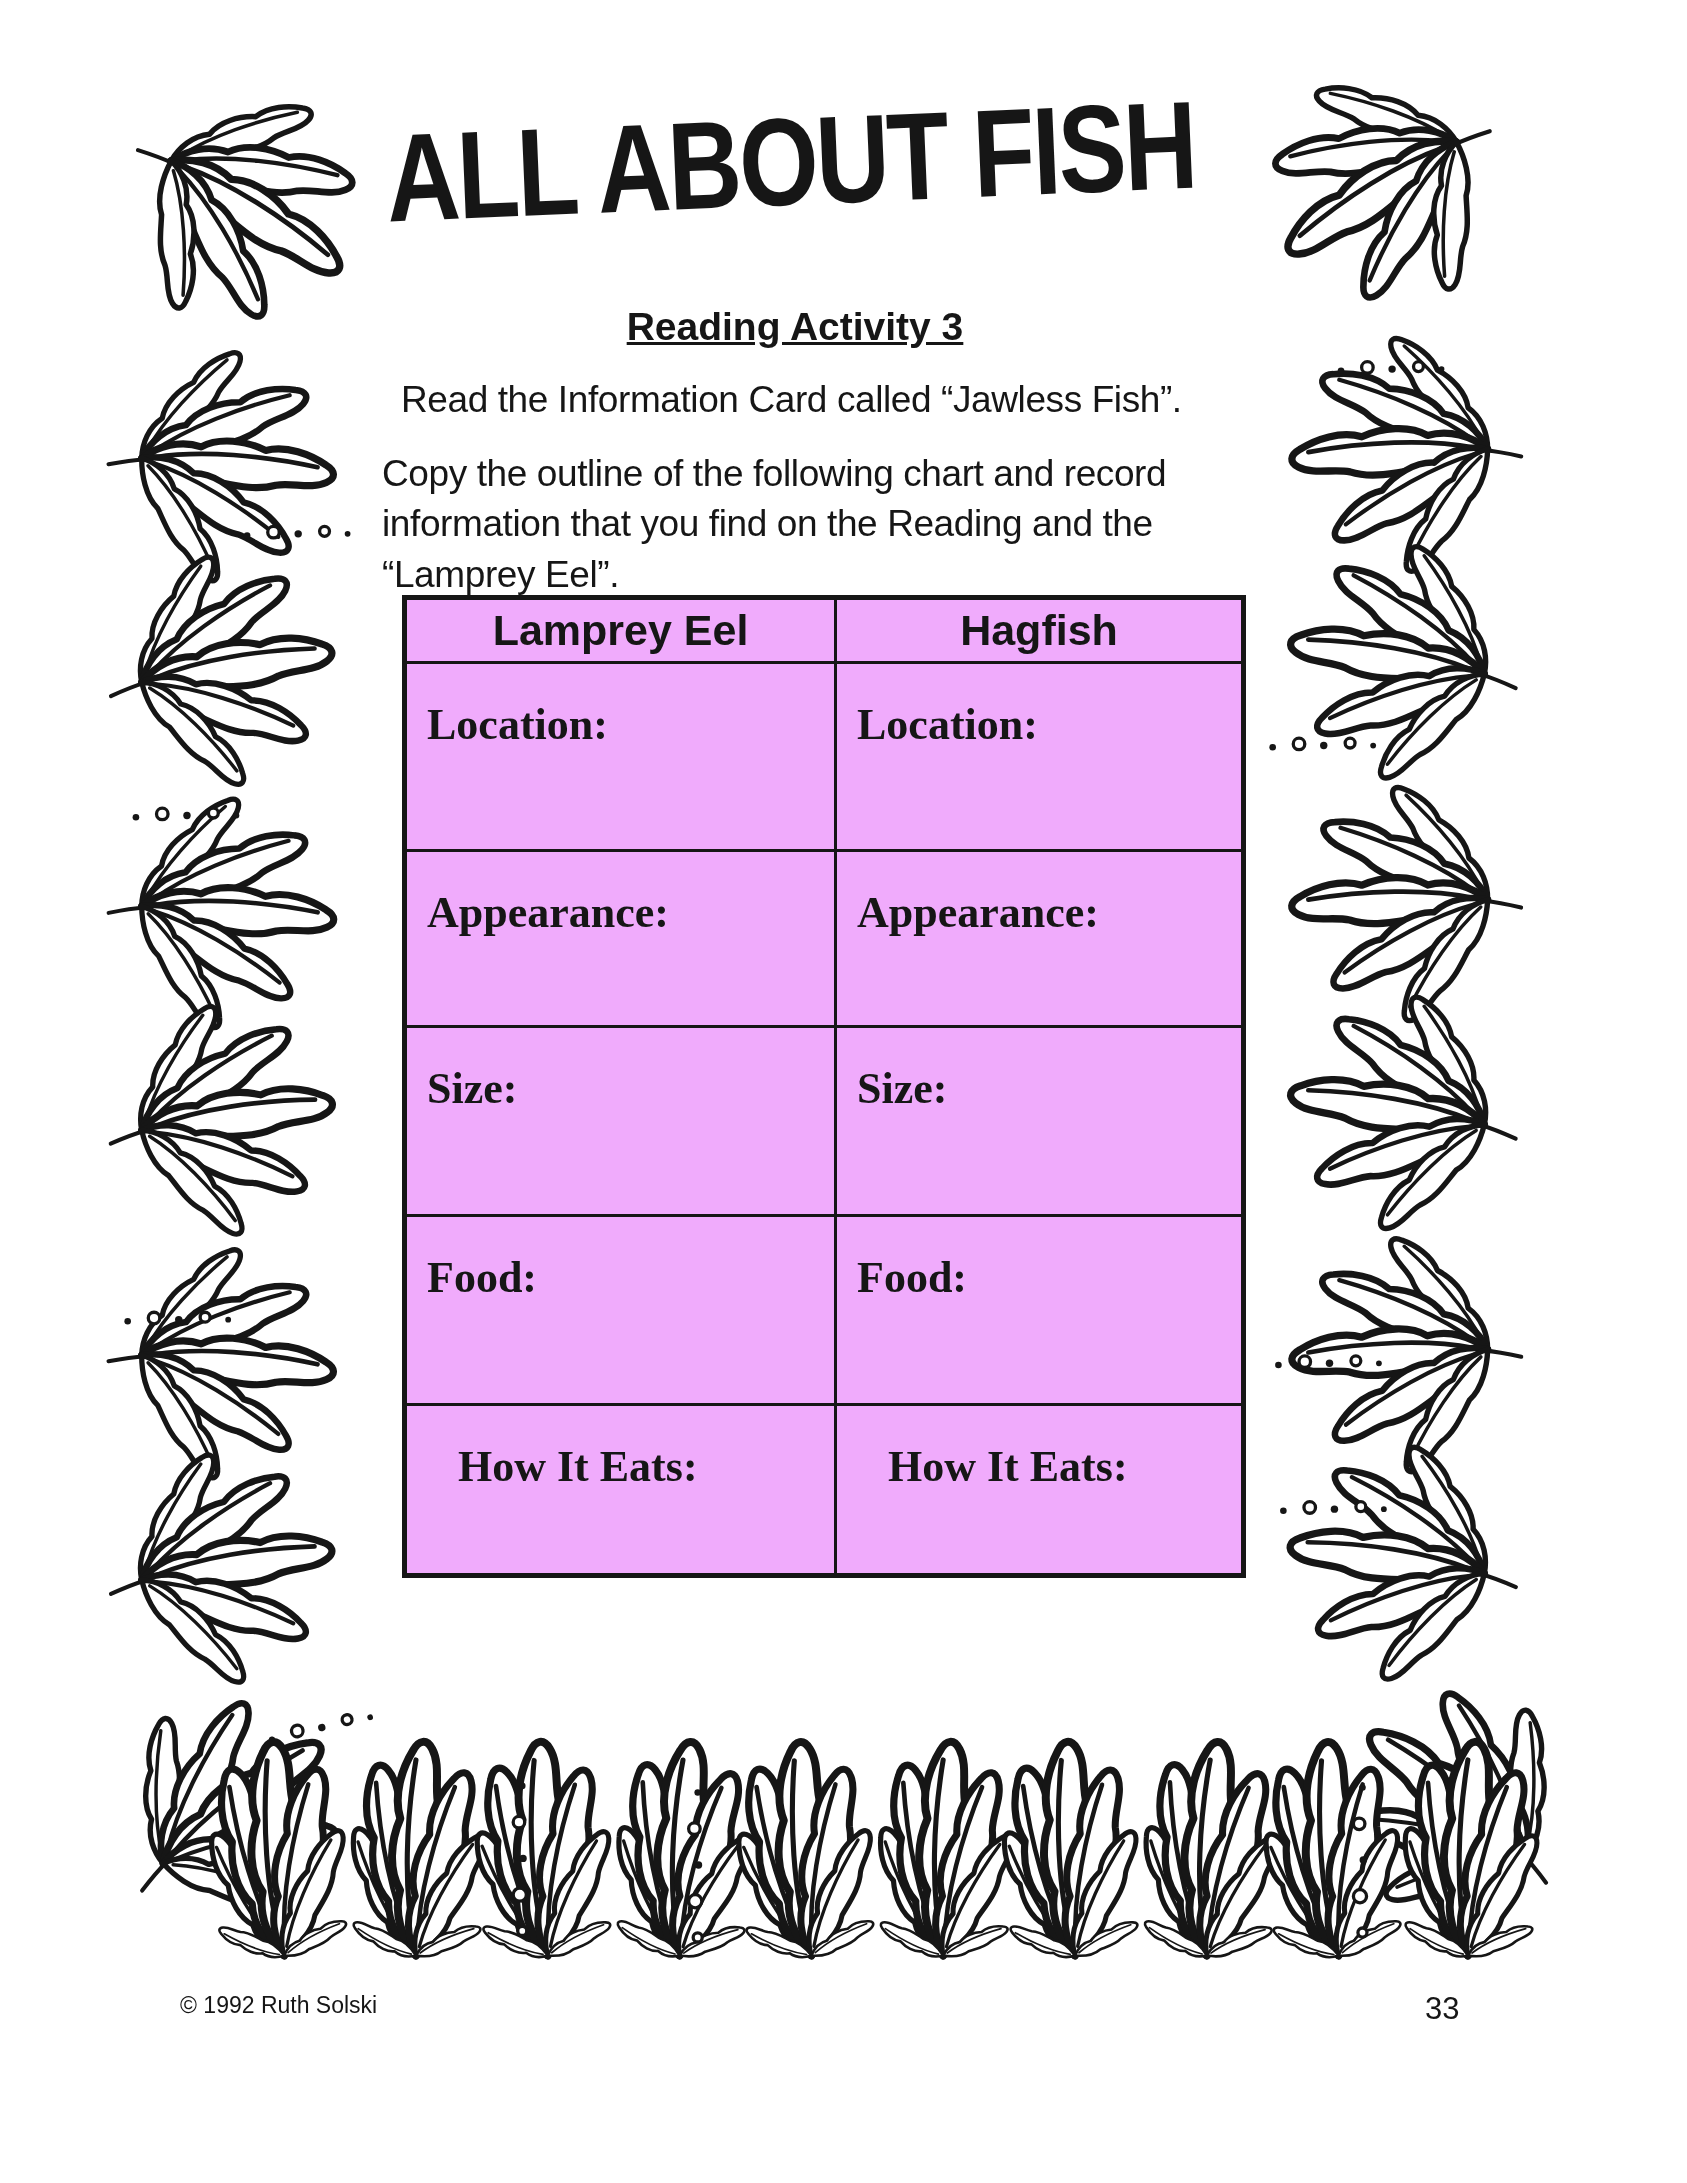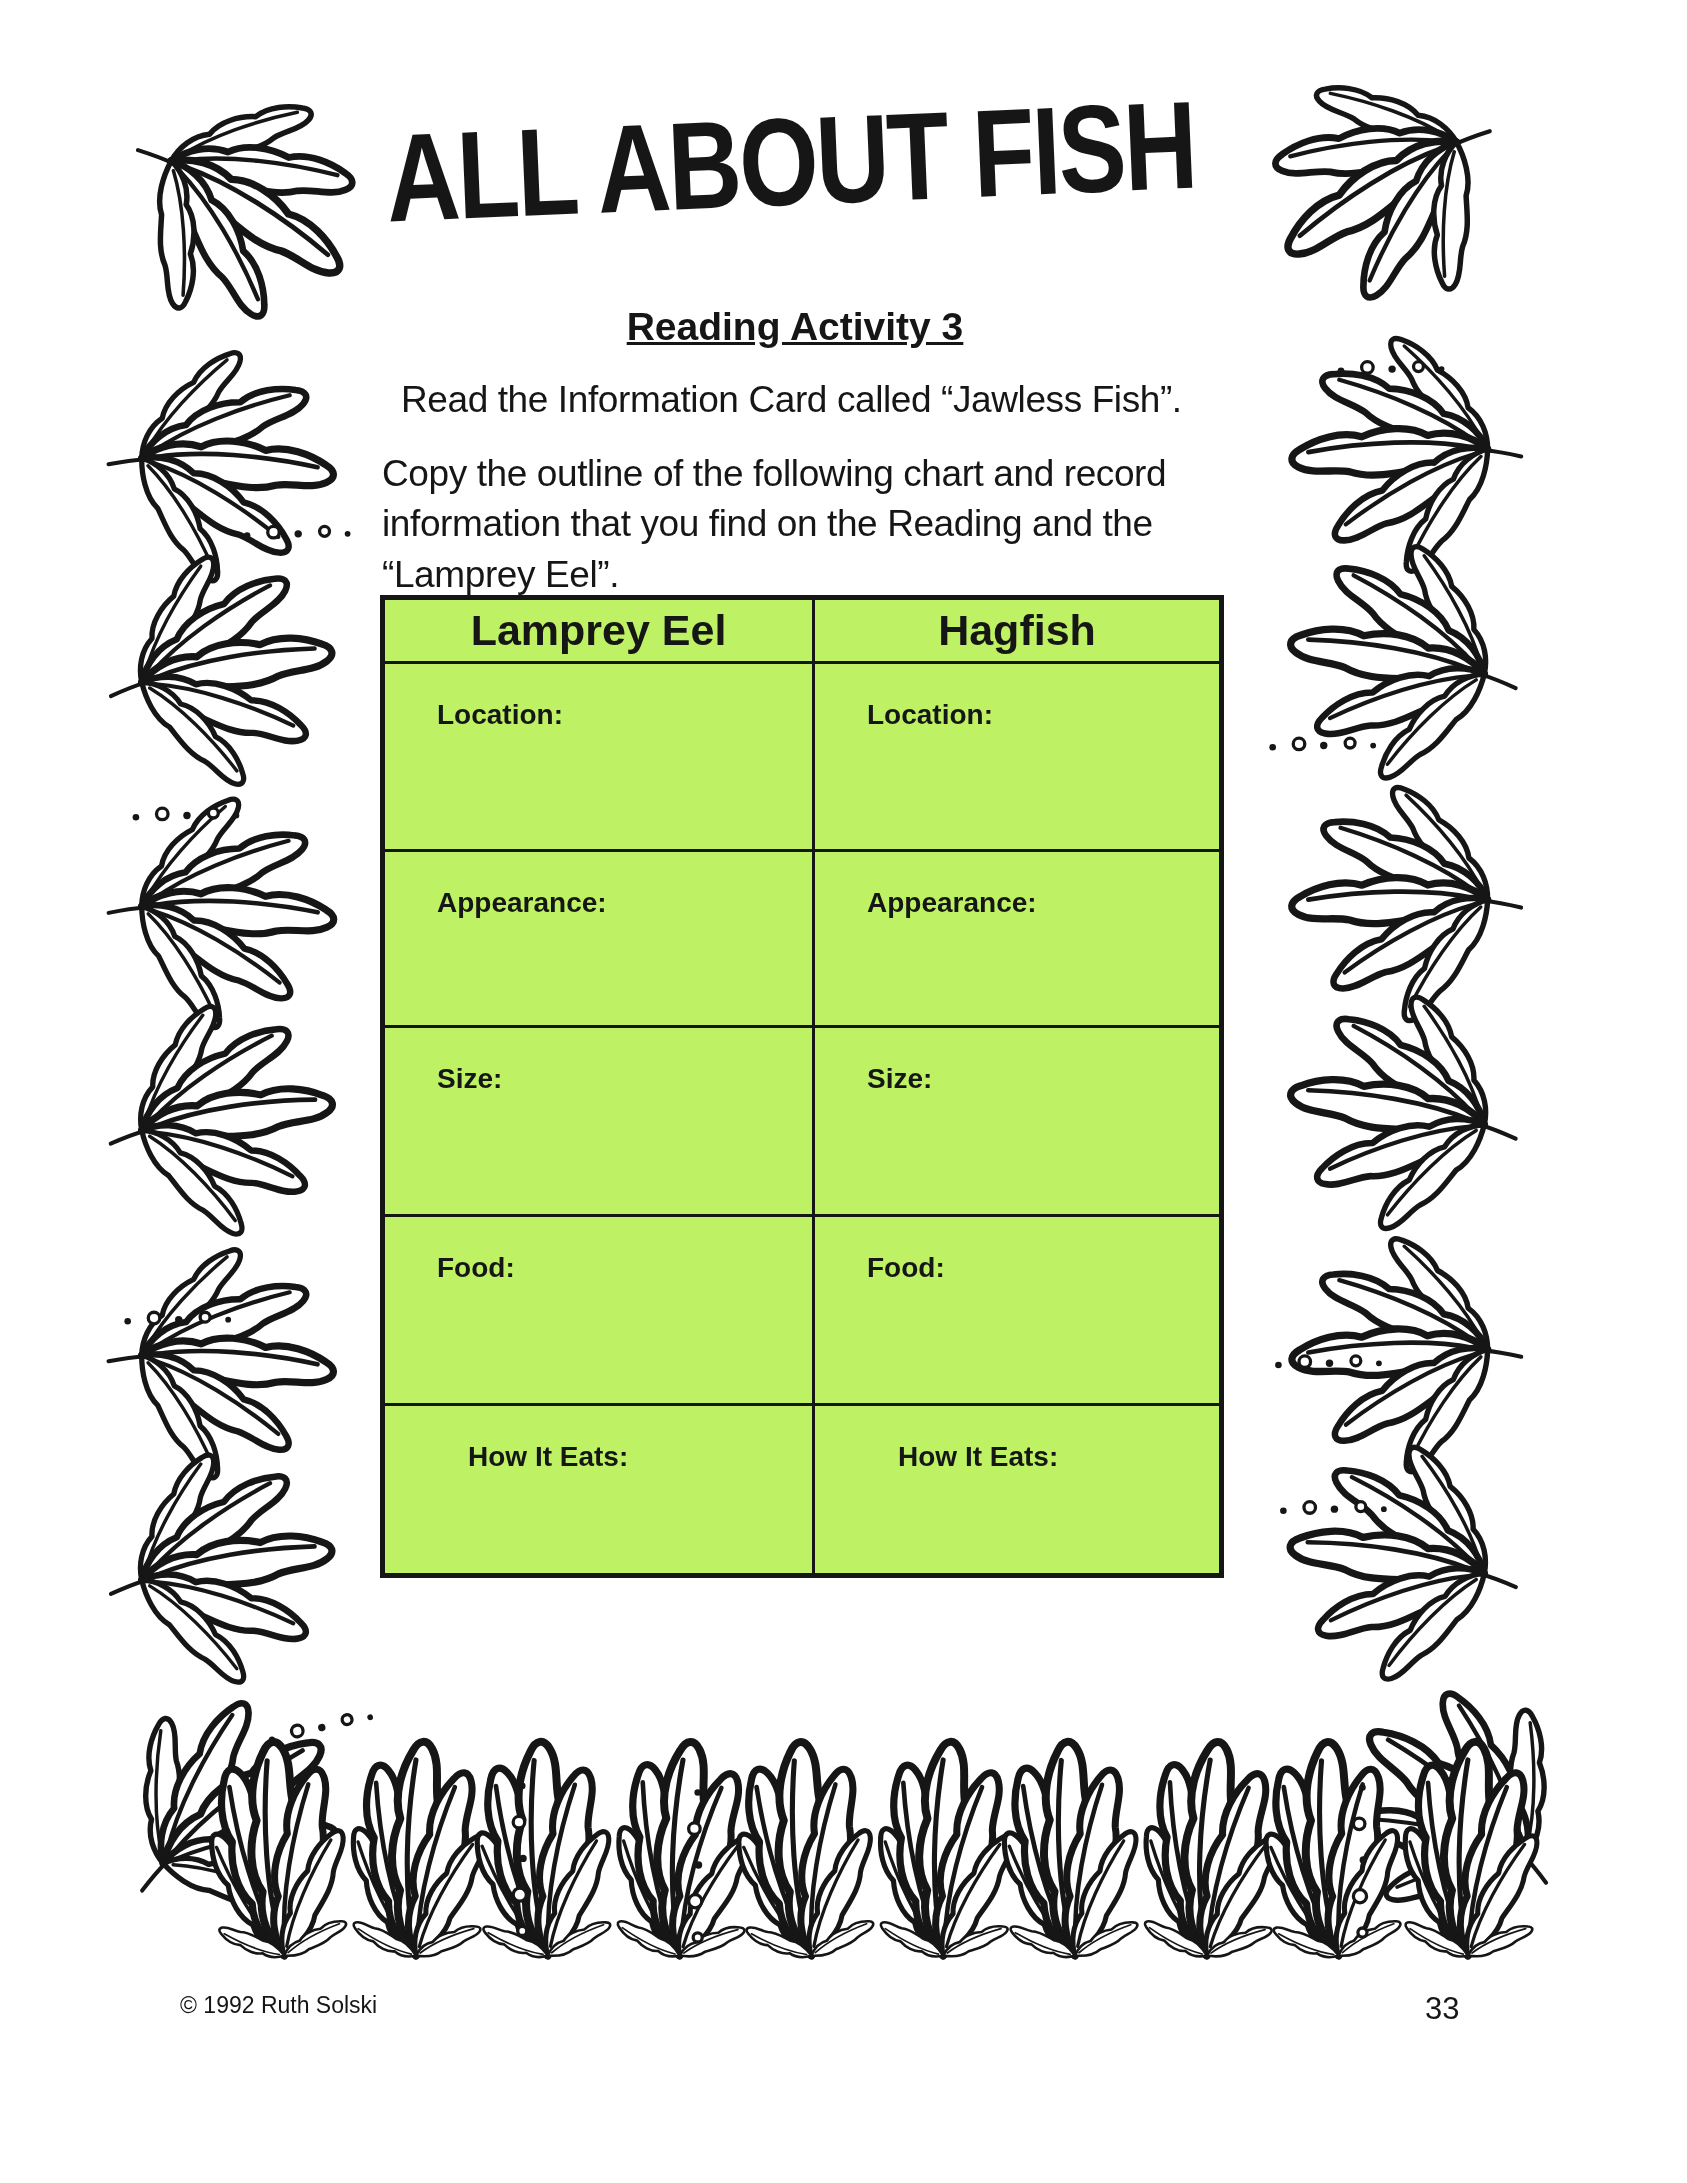--- a/index.html
+++ b/index.html
@@ -38,38 +38,38 @@
     font-size:39px;font-weight:bold;text-decoration:underline;
   }
   .instr{
     position:absolute;left:382px;margin:0;
     font-size:37px;letter-spacing:-0.4px;line-height:1.36;
   }
   .i1{top:375px;width:947px;margin-left:19px;}
   .i2{top:449px;width:923px;}
 
   .chart{
-    position:absolute;left:380px;top:595px;width:844px;height:983px;
+    position:absolute;left:402px;top:595px;width:844px;height:983px;
     box-sizing:border-box;
     border:5px solid var(--ink);
-    background:#bef264;
+    background:#f0abfc;
     display:grid;
     grid-template-columns:430px 1fr;
     grid-template-rows:64px 188px 176px 189px 189px 1fr;
   }
   .cell{box-sizing:border-box;border-bottom:3.3px solid var(--ink);}
   .cL{border-right:3.3px solid var(--ink);}
   .last{border-bottom:none;margin-left:31px;}
   .head{
     display:flex;align-items:center;justify-content:center;
     font-weight:bold;font-size:43px;letter-spacing:0;
   }
   .lab{
-    padding:35px 0 0 52px;
-    font-weight:bold;font-size:28px;
+    padding:35px 0 0 20px;
+    font-weight:bold;font-size:44px;font-family:Liberation Serif, serif;
   }
 
   .copyright{
     position:absolute;left:180px;top:1992px;margin:0;
     font-size:23px;
   }
   .pagenum{
     position:absolute;left:1421px;top:1987px;margin:4px;
     font-size:31px;
   }

